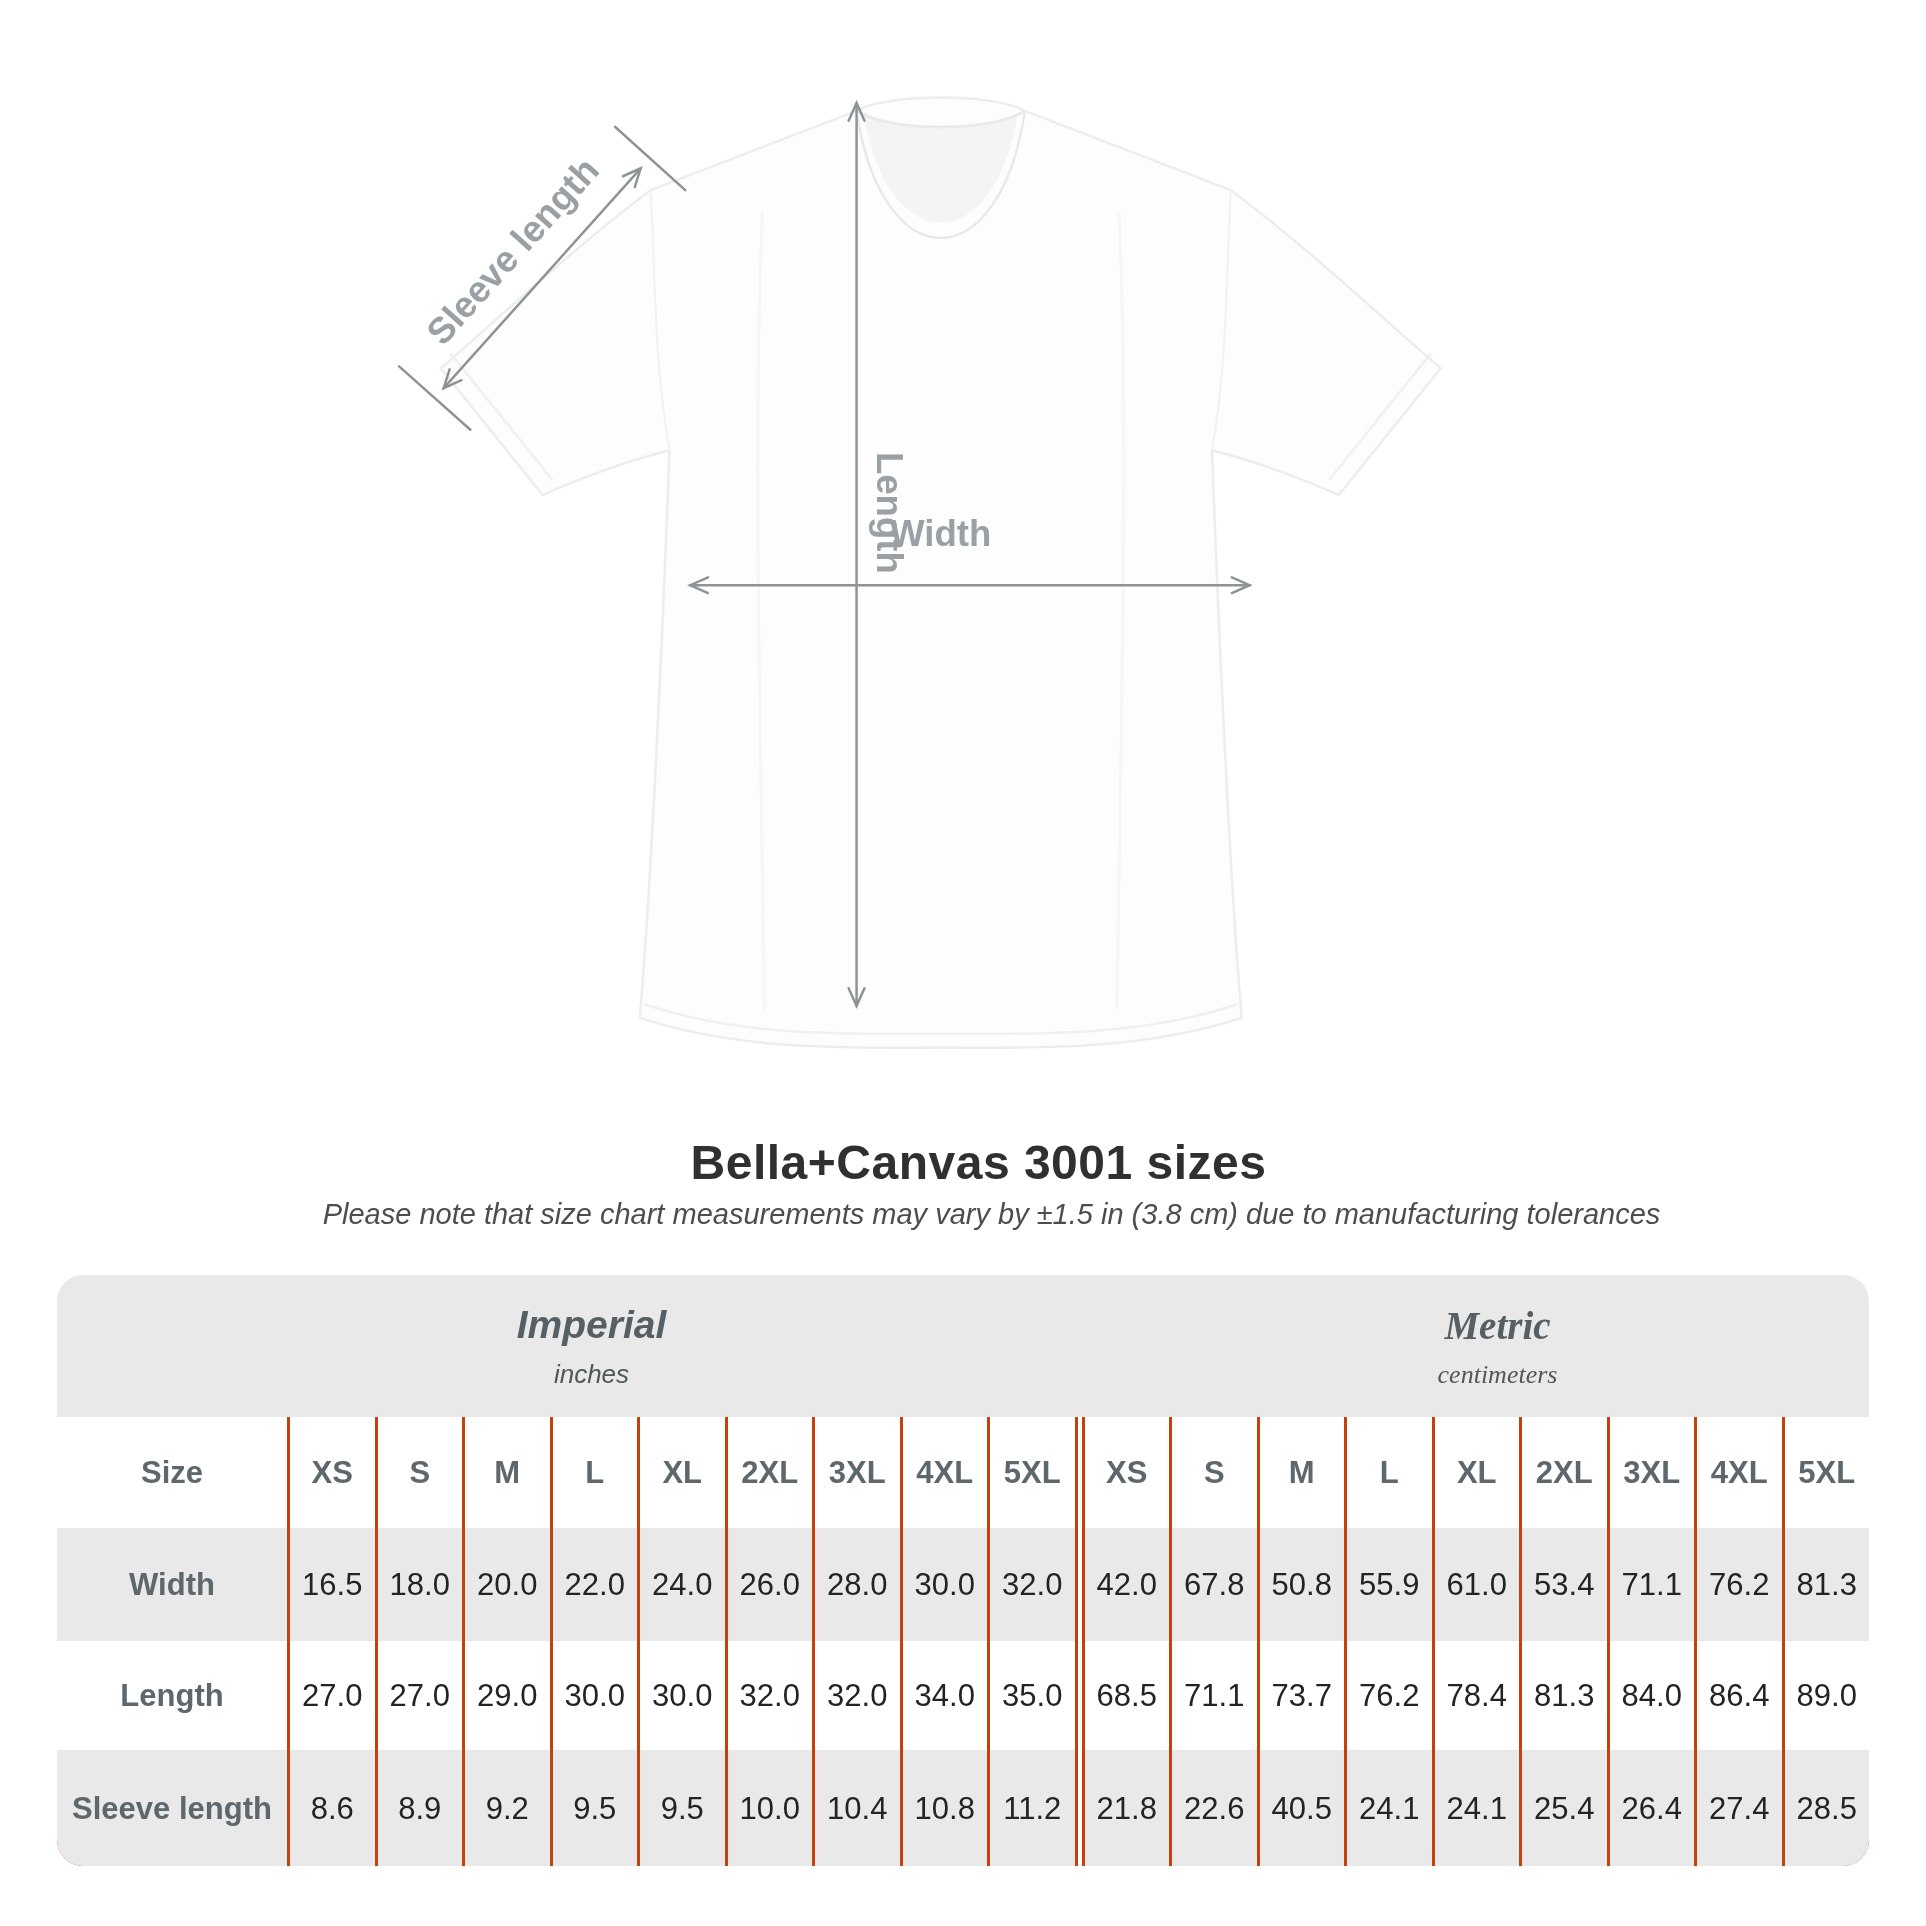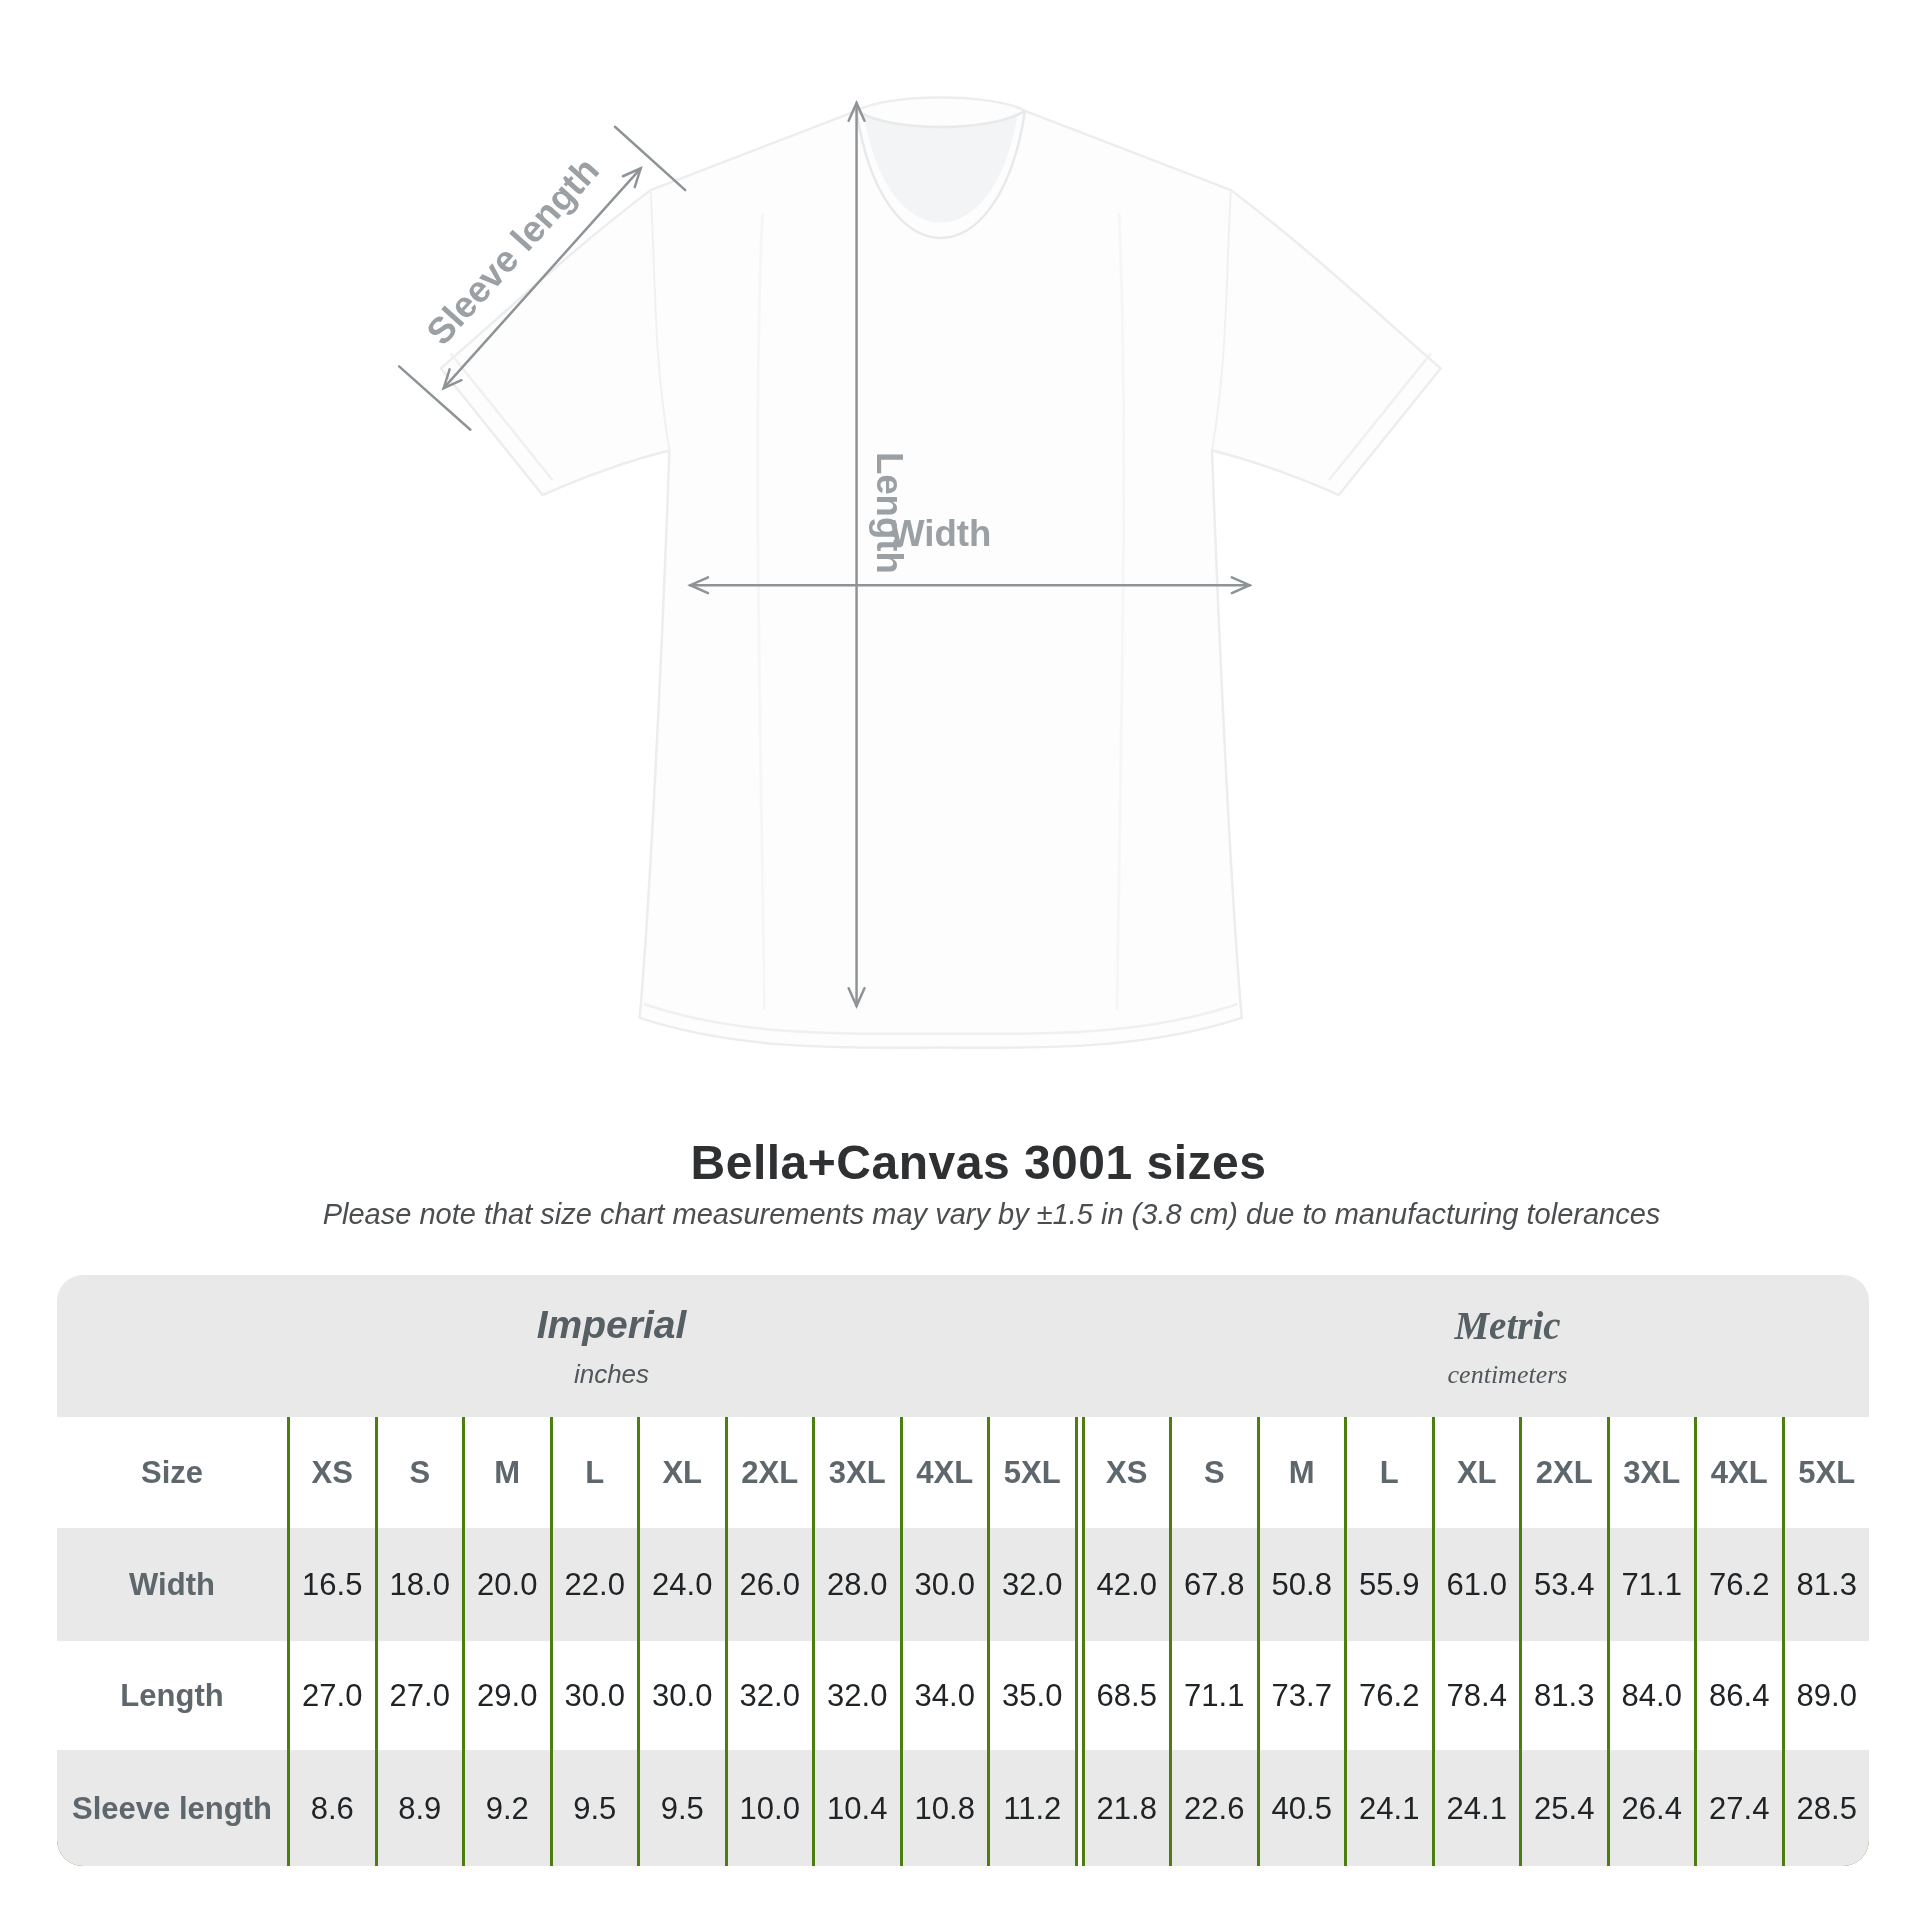--- a/index.html
+++ b/index.html
@@ -8,30 +8,30 @@
   
   .diagram{position:absolute;left:0;top:0;width:1927px;height:1109px;}
   
   .title{position:absolute;left:0;top:1135px;width:100%;text-align:center;
          font-size:48px;font-weight:bold;color:#2e3032;letter-spacing:0.5px;padding-left:15px;}
   .subtitle{position:absolute;left:0;top:1198px;width:100%;text-align:center;
             font-size:29px;font-style:italic;color:#4b4e50;padding-left:28px;}
   
   .sizes-table{position:absolute;left:57px;top:1275px;width:1812px;height:591px;
                border-radius:26px;overflow:hidden;background:#ffffff;}
-  .unit-band{display:flex;height:142px;background:var(--band,#e9e9e9);padding-left:20px;}
+  .unit-band{display:flex;height:142px;background:var(--band,#e9e9e9);}
   .unit-group{display:flex;flex-direction:column;align-items:center;justify-content:center;}
   .unit-group.imperial{width:1069px;}
   .unit-group.metric{flex:1;font-family:Liberation Serif, serif;}
   .unit-name{font-size:39px;font-weight:bold;font-style:italic;color:#565f64;}
   .unit-sub{font-size:26px;font-style:italic;color:#50575b;margin-top:12px;}
   .size-grid{display:grid;height:449px;
              grid-template-columns:230px repeat(9,1fr) 4px repeat(9,1fr);
              grid-template-rows:111px 113px 109px 117px;
-             column-gap:3px;background:#4d7c0f;}
+             column-gap:3px;background:#c2410c;}
   .cell{display:flex;align-items:center;justify-content:center;background:#ffffff;}
   .cell.gray{background:var(--band,#e9e9e9);}
   .cell.spacer{background:#ffffff;}
   .hdr{font-weight:bold;font-size:31px;color:#5e676c;}
   .lbl{font-weight:bold;font-size:31px;color:#5e676c;}
   .val{font-size:31px;color:#212426;text-align:center;}
   
   .dim-label{font-family:"Liberation Sans", sans-serif;font-size:37px;font-weight:bold;fill:#9aa0a4;}
 </style>
 </head>

